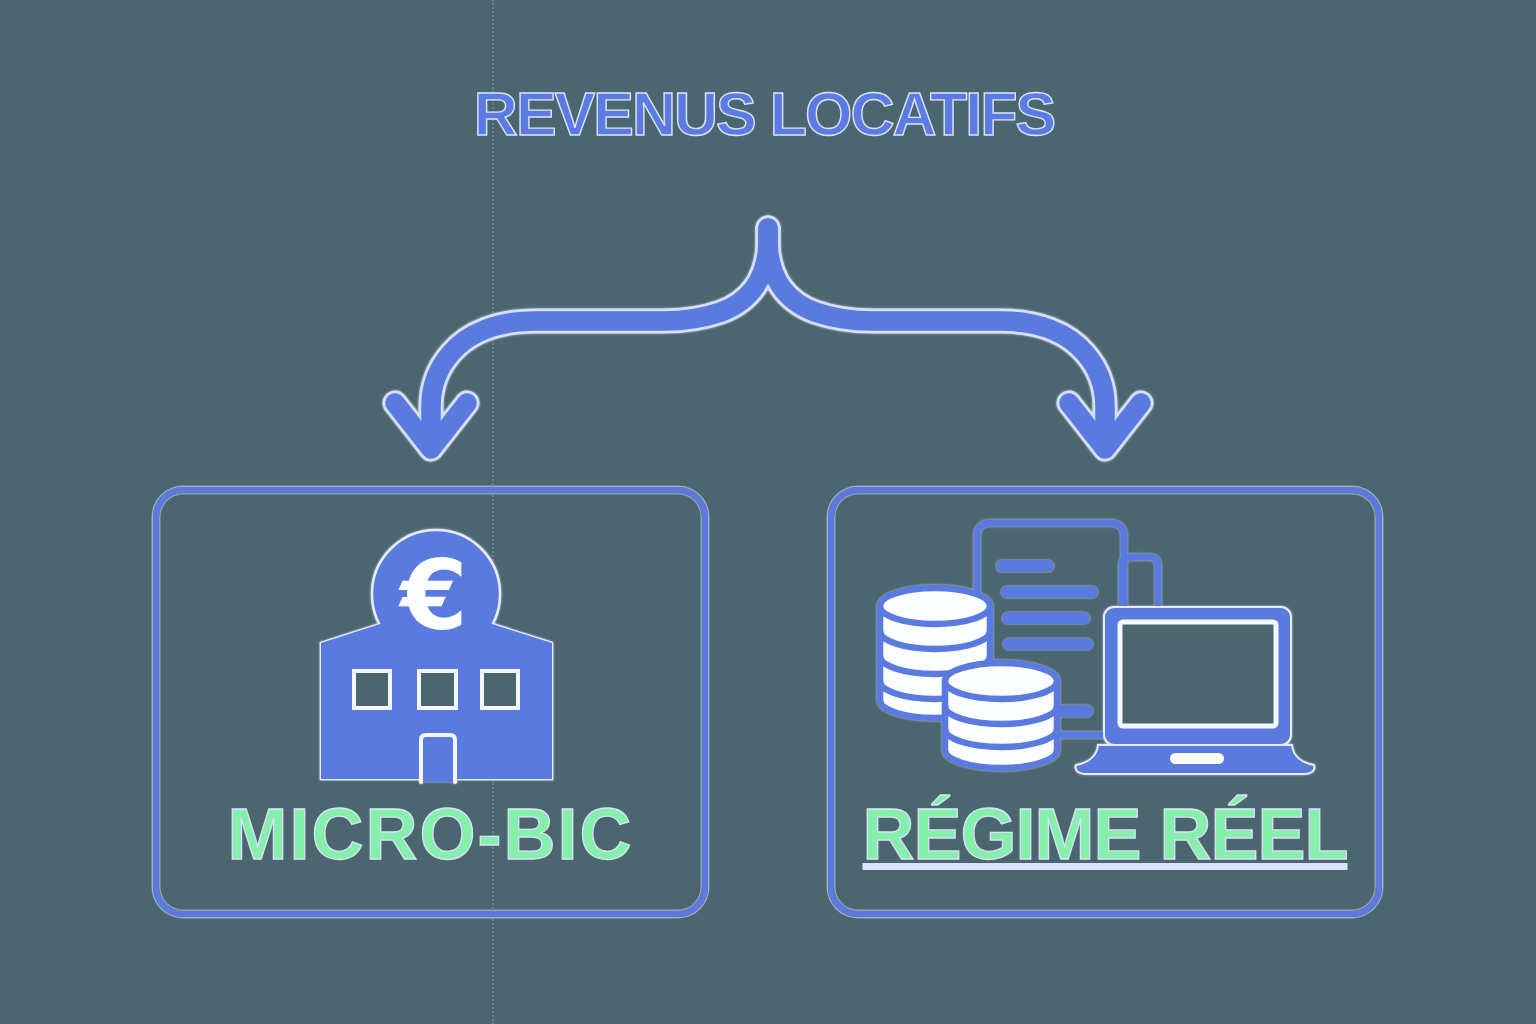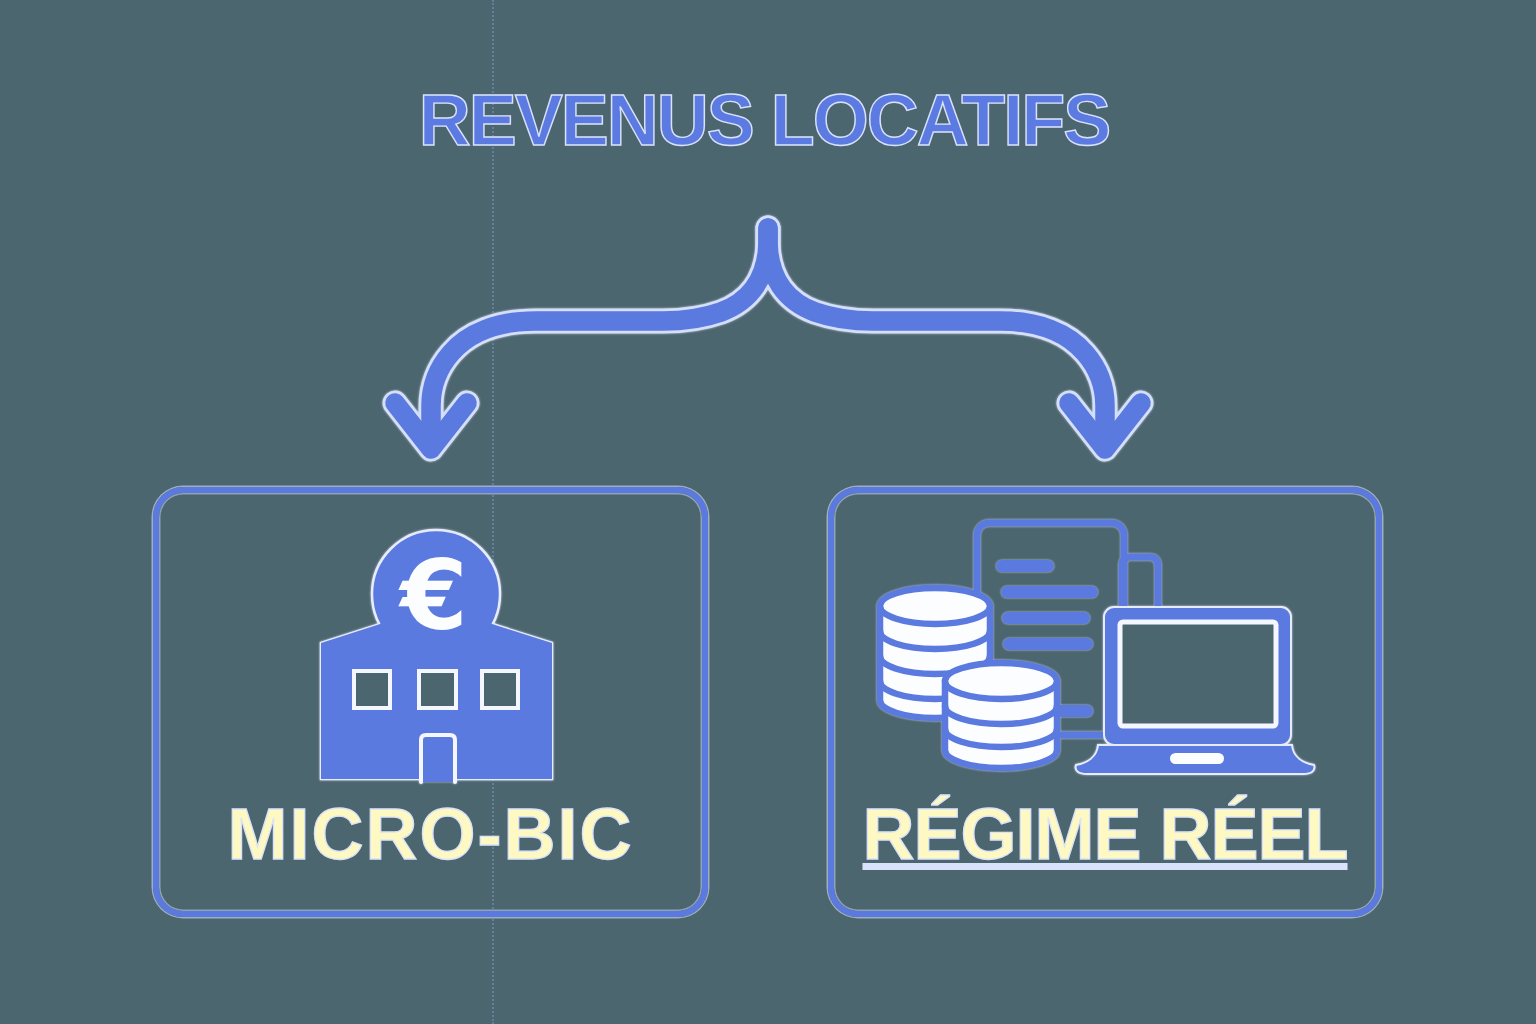--- a/index.html
+++ b/index.html
@@ -9,39 +9,39 @@
     font-family:"Liberation Sans", sans-serif;
   }
   .guide-line{
     position:absolute;top:0;bottom:0;left:492px;width:0;
     border-left:2px dotted rgba(150,172,235,0.35);
     z-index:1;
   }
   .diagram-title{
     position:absolute;top:84px;left:0;right:8px;
     text-align:center;
-    font-size:72px;font-weight:700;letter-spacing:-2px;line-height:1;
+    font-size:61px;font-weight:700;letter-spacing:-2px;line-height:1;
     color:#5C7BE2;
     -webkit-text-stroke:1.4px #D9E2FA;
     z-index:3;
     white-space:nowrap;
   }
   .branch-card{
     position:absolute;top:487px;height:418px;
     border:6px solid #5B7AE0;border-radius:30px;
     box-shadow:0 0 0 1.5px rgba(226,234,252,0.55), inset 0 0 0 1.5px rgba(226,234,252,0.45);
     z-index:2;background:transparent;
   }
   .card-left{left:153px;width:543px;}
   .card-right{left:828px;width:542px;}
   .branch-label{
     position:absolute;left:0;right:0;top:305px;
     text-align:center;
     font-size:72px;font-weight:700;line-height:1;
-    color:#fef9c3;
+    color:#86efac;
     -webkit-text-stroke:1.3px #D9E2FA;
     white-space:nowrap;
   }
   .card-left .branch-label{letter-spacing:2px;}
   .card-right .branch-label{letter-spacing:-1px;text-decoration:underline;}
   .art-overlay{
     position:absolute;top:0;left:0;z-index:4;pointer-events:none;
     filter:drop-shadow(0 0 1px rgba(228,236,253,0.75));
   }
 </style>

